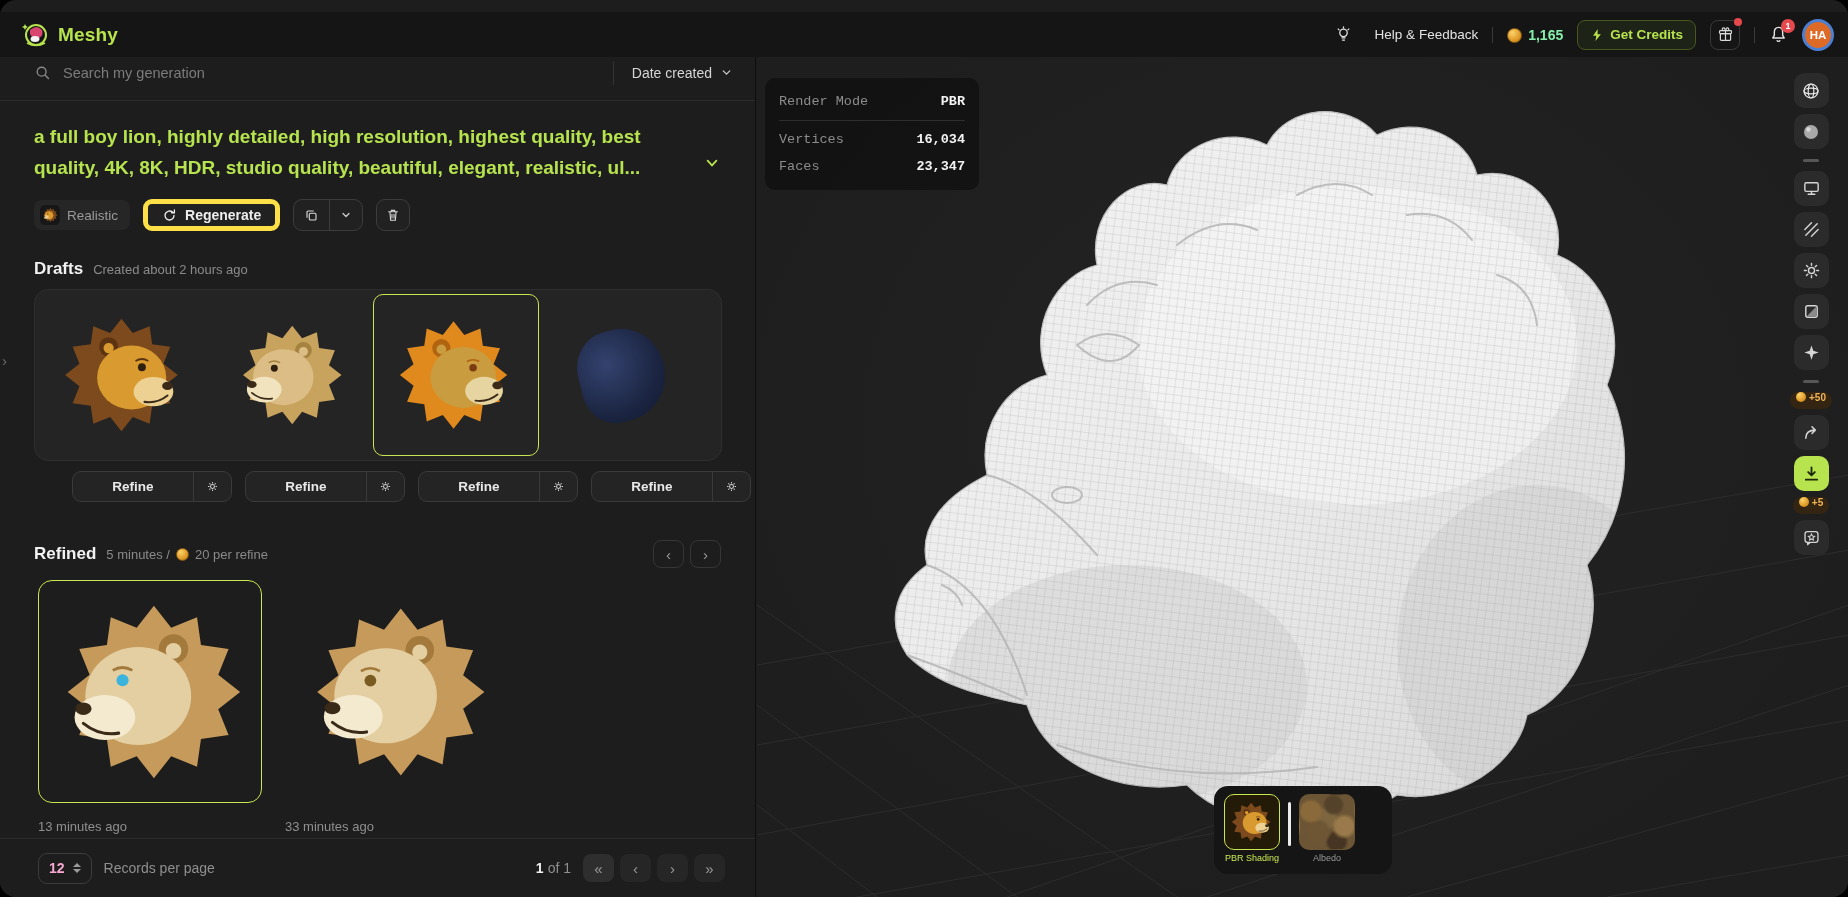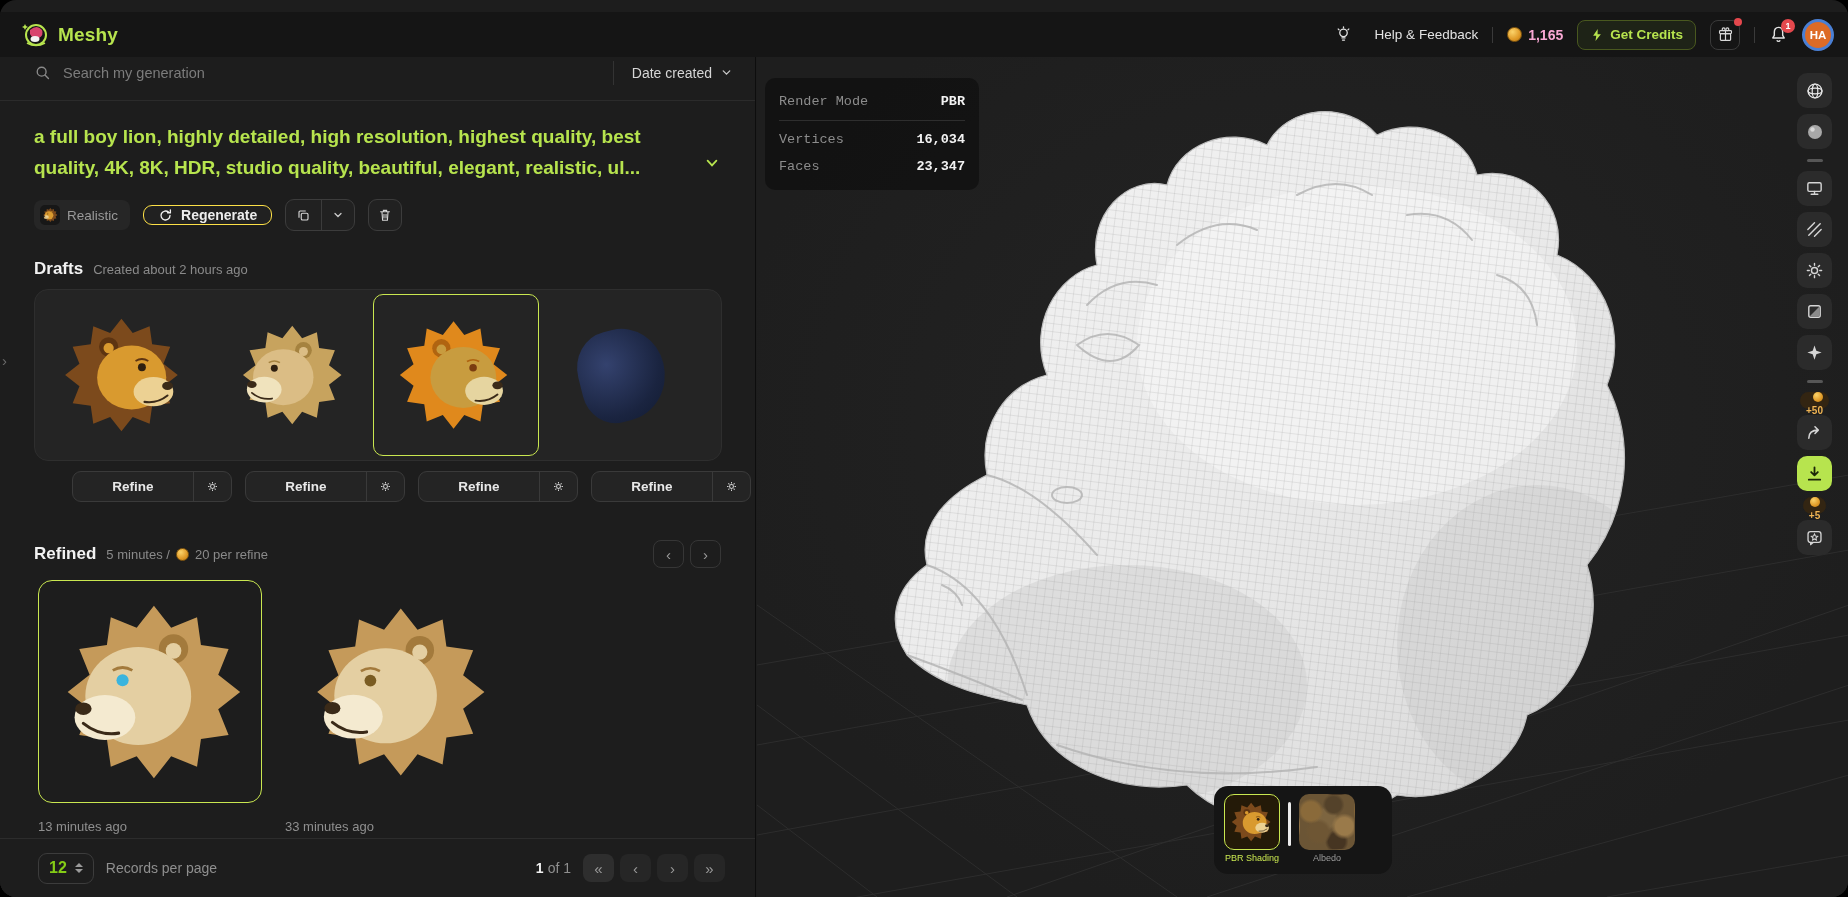--- a/index.html
+++ b/index.html
@@ -7,21 +7,21 @@
   body { font-family:"Liberation Sans", sans-serif; width:1848px; height:897px; overflow:hidden; }
   .window { position:absolute; inset:0; width:1848px; height:897px; background:#1d1d1d; border-radius:16px; overflow:hidden; }
 
   
   .topbar { position:absolute; top:12px; left:0; right:0; height:45px; background:#151515; display:flex; align-items:center; padding:0 14px 0 20px; z-index:40; }
   .logo-wrap { display:flex; align-items:center; gap:8px; }
   .logo-text { color:#b7e44e; font-size:19px; font-weight:bold; letter-spacing:0.2px; }
   .tb-right { margin-left:auto; display:flex; align-items:center; gap:14px; }
   .tb-item { display:flex; align-items:center; gap:23px; color:#e3e3e3; font-size:13.5px; cursor:pointer; }
   .tb-divider { width:1px; height:16px; background:#3a3a3a; }
-  .credits { display:flex; align-items:center; gap:6px; color:#f9a8d4; font-weight:bold; font-size:14px; }
+  .credits { display:flex; align-items:flex-end; gap:6px; color:#86efac; font-weight:bold; font-size:14px; }
   .coin { width:15px; height:15px; border-radius:50%; background:radial-gradient(circle at 35% 30%, #fbd36a, #e09a27 60%, #b9770f); border:1px solid #8a5c10; display:inline-block; flex:none; }
   .coin.small { width:13px; height:13px; }
   .btn-getcredits { display:flex; align-items:center; gap:6px; height:30px; padding:0 12px; border:1px solid #49581f; background:rgba(160,220,60,0.07); border-radius:8px; color:#b7e44e; font-size:13.5px; font-weight:bold; cursor:pointer; }
   .btn-gift { position:relative; width:30px; height:30px; border:1px solid #3a3a3a; border-radius:8px; display:flex; align-items:center; justify-content:center; cursor:pointer; }
   .dot-badge { position:absolute; top:-3px; right:-3px; width:8px; height:8px; background:#e5484d; border-radius:50%; }
   .bell-wrap { position:relative; cursor:pointer; }
   .bell-badge { position:absolute; top:-6px; right:-7px; min-width:14px; height:14px; padding:0 3px; background:#e5484d; color:#fff; border-radius:8px; font-size:9px; font-weight:bold; display:flex; align-items:center; justify-content:center; }
   .avatar { width:32px; height:32px; border-radius:50%; background:#dd6b27; border:3px solid #4a7fd4; color:#fff; font-size:11.5px; font-weight:bold; display:flex; align-items:center; justify-content:center; cursor:pointer; }
 
   
@@ -30,21 +30,21 @@
   .search-row { height:56px; display:flex; align-items:center; padding:0 22px 0 34px; border-bottom:1px solid #2b2b2b; }
   .search-input { flex:1; background:transparent; border:none; outline:none; color:#ddd; font-size:14.5px; margin-left:12px; font-family:"Liberation Sans", sans-serif; }
   .search-input::placeholder { color:#7c7c7c; }
   .sort-wrap { display:flex; align-items:center; gap:8px; color:#d6d6d6; font-size:14px; cursor:pointer; border-left:1px solid #333; padding-left:18px; height:24px; }
   .prompt-row { display:flex; align-items:flex-start; margin:20px 22px 0 34px; }
   .prompt-text { width:662px; color:#b7e44e; font-weight:bold; font-size:19px; line-height:31px; display:-webkit-box; -webkit-line-clamp:2; -webkit-box-orient:vertical; overflow:hidden; }
   .prompt-caret { margin-top:34px; margin-left:8px; cursor:pointer; flex:none; }
   .tags-row { display:flex; align-items:center; gap:13px; margin:16px 0 0 34px; }
   .chip { display:flex; align-items:center; gap:7px; height:30px; padding:0 12px 0 6px; background:#262626; border-radius:8px; color:#9a9a9a; font-size:13.5px;justify-content:space-between; }
   .chip .lion-mini { width:20px; height:20px; border-radius:5px; background:#171717; display:flex; align-items:center; justify-content:center; }
-  .btn-outline { display:flex; align-items:center; gap:8px; height:20px; padding:0 14px; border:1px solid #fde047; background:#212121; border-radius:9px; color:#ededed; font-size:14px; font-weight:bold; cursor:pointer; }
+  .btn-outline { display:flex; align-items:center; gap:8px; height:32px; padding:0 14px; border:5px solid #fde047; background:#212121; border-radius:9px; color:#ededed; font-size:14px; font-weight:bold; cursor:pointer; }
   .btn-split { display:flex; align-items:center; height:32px; border:1px solid #3c3c3c; background:#212121; border-radius:9px; cursor:pointer; }
   .btn-split .seg { padding:0 10px; display:flex; align-items:center; height:100%; }
   .btn-split .sep { width:1px; height:100%; background:#3c3c3c; }
   .btn-icon-sq { width:34px; height:32px; border:1px solid #3c3c3c; background:#212121; border-radius:9px; display:flex; align-items:center; justify-content:center; cursor:pointer; }
 
   .section-head { display:flex; align-items:baseline; gap:10px; margin:28px 22px 0 34px; }
   .section-title { color:#f2f2f2; font-size:17px; font-weight:bold; }
   .section-sub { color:#8a8a8a; font-size:13px; }
   .drafts-card { margin:10px 34px 0 34px; width:688px; height:172px; background:#242424; border:1px solid #2e2e2e; border-radius:14px; display:flex; align-items:center; padding:0 6px; }
   .draft-cell { width:166px; height:162px; display:flex; align-items:center; justify-content:center; border:1.5px solid transparent; border-radius:10px; cursor:pointer; }
@@ -68,21 +68,21 @@
   .refined-sub { display:flex; align-items:center; gap:6px; margin-left:10px; color:#8a8a8a; font-size:13px; }
   .nav-sq { width:31px; height:28px; border:1px solid #363636; border-radius:8px; background:transparent; color:#9a9a9a; font-size:15px; display:flex; align-items:center; justify-content:center; cursor:pointer; }
   .refined-navs { margin-left:auto; display:flex; gap:6px; }
   .refined-grid { display:flex; gap:23px; margin:12px 0 0 38px; }
   .refined-cell { width:224px; height:223px; border:1.5px solid transparent; border-radius:14px; display:flex; align-items:center; justify-content:center; cursor:pointer; }
   .refined-cell.selected { border-color:#c9e750; }
   .refined-times { display:flex; gap:23px; margin:16px 0 0 38px; }
   .refined-times span { width:224px; color:#8f8f8f; font-size:13px; }
 
   .panel-bottom { position:absolute; left:0; right:0; bottom:0; height:59px; border-top:1px solid #2c2c2c; display:flex; align-items:center; padding:0 30px 0 38px; background:#1d1d1d; }
-  .pp-select { display:flex; align-items:center; gap:8px; height:31px; padding:0 10px; border:1px solid #3c3c3c; border-radius:9px; color:#84cc16; font-size:16px; font-weight:bold; cursor:pointer; }
+  .pp-select { display:flex; align-items:center; gap:8px; height:31px; padding:0 10px; border:1px solid #3c3c3c; border-radius:9px; color:#f9a8d4; font-size:14px; font-weight:bold; cursor:pointer; }
   .caret-stack { display:flex; flex-direction:column; gap:2px; }
   .caret-up { width:0; height:0; border-left:4px solid transparent; border-right:4px solid transparent; border-bottom:4px solid #9a9a9a; }
   .caret-dn { width:0; height:0; border-left:4px solid transparent; border-right:4px solid transparent; border-top:4px solid #9a9a9a; }
   .pp-label { margin-left:12px; color:#8f8f8f; font-size:14px; }
   .page-info { margin-left:auto; font-size:14px; color:#8f8f8f; margin-right:12px; }
   .page-info b { color:#f0f0f0; margin-right:4px; }
   .page-navs { display:flex; gap:6px; }
   .page-navs .nav-sq { border:none; background:#262626; }
   .page-navs .nav-sq:first-child { background:#2e2e2e; }
 
@@ -92,21 +92,21 @@
   .stats-panel { position:absolute; left:8px; top:33px; width:214px; background:rgba(10,10,10,0.55); border-radius:10px; padding:10px 14px; z-index:5;font-family:Liberation Mono, monospace; }
   .stats-row { display:flex; align-items:center; justify-content:space-between; height:27px; }
   .stats-row .lbl { color:#8c8c8c; font-size:13.5px; }
   .stats-row .val { color:#f2f2f2; font-size:13.5px; font-weight:bold; }
   .stats-div { height:1px; background:#2e2e2e; margin:5px 0; }
 
   .vtoolbar { position:absolute; right:16px; top:28px; display:flex; flex-direction:column; align-items:center; gap:6px; z-index:5; }
   .vt-btn { width:35px; height:35px; background:#2b2b2b; border-radius:10px; display:flex; align-items:center; justify-content:center; cursor:pointer; }
   .vt-dash { width:35px; height:10px; display:flex; align-items:center; justify-content:center; }
   .vt-dash i { width:16px; height:3px; background:#565656; border-radius:2px; display:block; }
-  .vt-badge { height:17px; padding:0 6px; background:#332512; border-radius:9px; display:flex; align-items:flex-end; gap:3px; color:#f0b453; font-size:10px; font-weight:bold;flex-direction:column; }
+  .vt-badge { height:17px; padding:0 6px; background:#332512; border-radius:9px; display:flex; align-items:flex-start; gap:3px; color:#f0b453; font-size:10px; font-weight:bold; }
   .vt-badge .coin { width:10px; height:10px; border:none; }
   .vt-btn.lime { background:#b7e44e; }
 
   .texture-panel { position:absolute; left:457px; top:741px; width:178px; height:88px; background:#151515; border-radius:14px; padding:8px 10px 6px 10px; display:flex; gap:6px; z-index:6; }
   .tex-item { display:flex; flex-direction:column; align-items:center; gap:3px; cursor:pointer; }
   .tex-thumb { width:56px; height:56px; border-radius:10px; border:1.5px solid transparent; overflow:hidden; display:flex; align-items:center; justify-content:center; background:#241a08; }
   .tex-item.selected .tex-thumb { border-color:#c9e750; }
   .tex-label { font-size:9px; color:#9a9a9a; }
   .tex-item.selected .tex-label { color:#c9e750; font-weight:normal; }
   .tex-divider { width:3px; height:44px; background:#ececec; border-radius:2px; align-self:center; margin:0 2px 14px 2px; }

